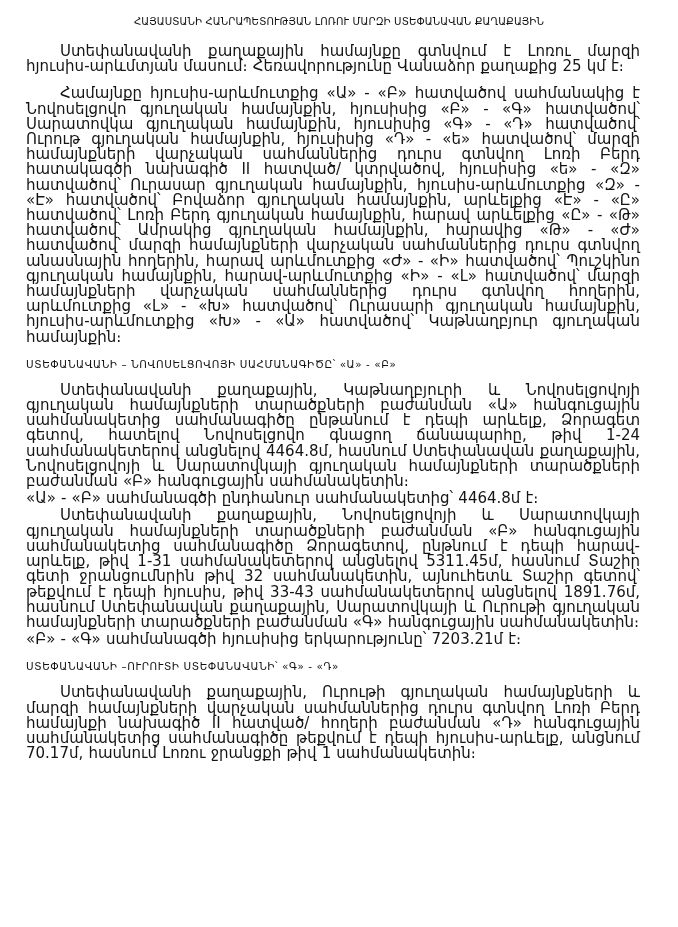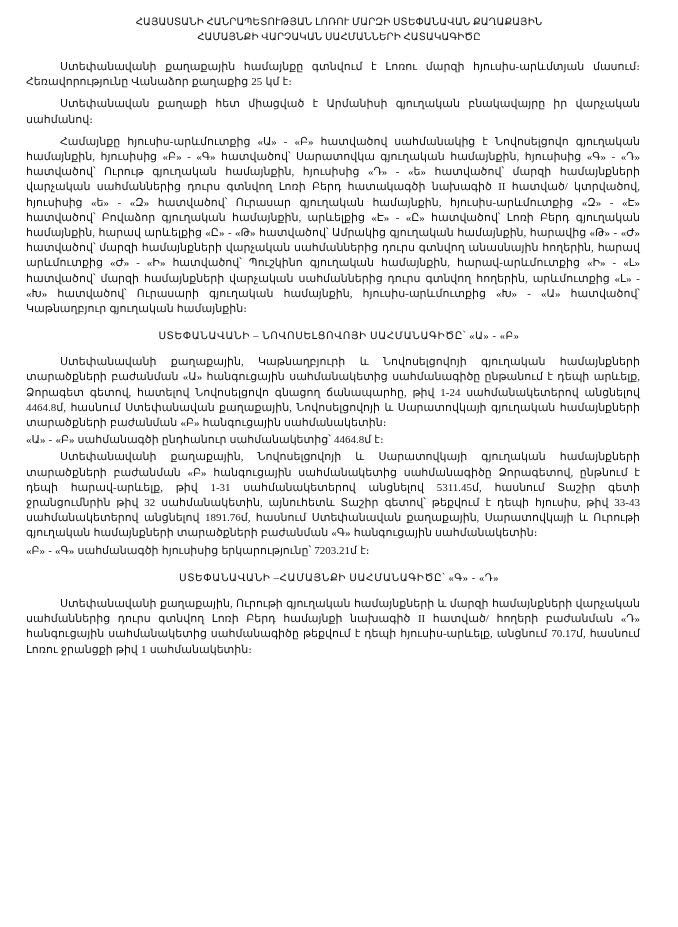--- a/index.html
+++ b/index.html
@@ -13,49 +13,48 @@
     font-family: "DejaVu Sans", sans-serif;
     color: #1a1a1a;
   }
   .page {
     position: relative;
     width: 678px;
     height: 927px;
     box-sizing: border-box;
     padding: 14px 26px 10px 26px;
     overflow: hidden;
-    font-family: Liberation Serif, serif;
   }
   .title {
     text-align: center;
     font-size: 10.2px;
     line-height: 15px;
     letter-spacing: 0.1px;
     font-weight: normal;
     margin: 0 0 10px 0;
     color: #111;
   }
   .title .line {
     display: block;
   }
   p.para {
     margin: 0 12px 2px 0;
-    font-size: 11px;
+    font-size: 15px;
     line-height: 15.2px;
     text-align: justify;
     text-indent: 34px;
     color: #141414;
     word-spacing: 0.4px;
   }
   p.para.noindent {
     text-indent: 0;
   }
   .gap-sm { height: 5px; }
   h2.section {
-    text-align: center;
+    text-align: left;
     font-size: 10.4px;
     line-height: 15px;
     font-weight: normal;
     letter-spacing: 0.6px;
     margin: 12px 0 11px 0;
     color: #111;
   }
   .bottomfade {
     position: absolute;
     left: 0;
@@ -65,35 +64,33 @@
     background: #ffffff;
   }
 </style>
 </head>
 <body>
 
 <div class="page">
 
   <h1 class="title">
     <span class="line">ՀԱՅԱՍՏԱՆԻ ՀԱՆՐԱՊԵՏՈՒԹՅԱՆ ԼՈՌՈՒ ՄԱՐԶԻ ՍՏԵՓԱՆԱՎԱՆ ՔԱՂԱՔԱՅԻՆ</span>
-    <span class="line">ՀԱՄԱՅՆՔԻ ՎԱՐՉԱԿԱՆ ՍԱՀՄԱՆՆԵՐԻ ՀԱՏԱԿԱԳԻԾԸ</span>
   </h1>
 
   <div class="gap-sm"></div>
 
   <p class="para">Ստեփանավանի քաղաքային համայնքը գտնվում է Լոռու մարզի հյուսիս-արևմտյան մասում։ Հեռավորությունը Վանաձոր քաղաքից 25 կմ է։</p>
   <div class="gap-sm"></div>
-  <p class="para">Ստեփանավան քաղաքի հետ միացված է Արմանիսի գյուղական բնակավայրը իր վարչական սահմանով։</p>
   <div class="gap-sm"></div>
   <p class="para">Համայնքը հյուսիս-արևմուտքից «Ա» - «Բ» հատվածով սահմանակից է Նովոսելցովո գյուղական համայնքին, հյուսիսից «Բ» - «Գ» հատվածով՝ Սարատովկա գյուղական համայնքին, հյուսիսից «Գ» - «Դ» հատվածով՝ Ուրութ գյուղական համայնքին, հյուսիսից «Դ» - «ե» հատվածով՝ մարզի համայնքների վարչական սահմաններից դուրս գտնվող Լոռի Բերդ հատակագծի նախագիծ II հատված/ կտրվածով, հյուսիսից «ե» - «Զ» հատվածով՝ Ուրասար գյուղական համայնքին, հյուսիս-արևմուտքից «Զ» - «Է» հատվածով՝ Բովաձոր գյուղական համայնքին, արևելքից «Է» - «Ը» հատվածով՝ Լոռի Բերդ գյուղական համայնքին, հարավ արևելքից «Ը» - «Թ» հատվածով՝ Ամրակից գյուղական համայնքին, հարավից «Թ» - «Ժ» հատվածով՝ մարզի համայնքների վարչական սահմաններից դուրս գտնվող անասնային հողերին, հարավ արևմուտքից «Ժ» - «Ի» հատվածով՝ Պուշկինո գյուղական համայնքին, հարավ-արևմուտքից «Ի» - «Լ» հատվածով՝ մարզի համայնքների վարչական սահմաններից դուրս գտնվող հողերին, արևմուտքից «Լ» - «Խ» հատվածով՝ Ուրասարի գյուղական համայնքին, հյուսիս-արևմուտքից «Խ» - «Ա» հատվածով՝ Կաթնաղբյուր գյուղական համայնքին։</p>
 
   <h2 class="section">ՍՏԵՓԱՆԱՎԱՆԻ – ՆՈՎՈՍԵԼՑՈՎՈՅԻ ՍԱՀՄԱՆԱԳԻԾԸ՝ «Ա» - «Բ»</h2>
   <p class="para">Ստեփանավանի քաղաքային, Կաթնաղբյուրի և Նովոսելցովոյի գյուղական համայնքների տարածքների բաժանման «Ա» հանգուցային սահմանակետից սահմանագիծը ընթանում է դեպի արևելք, Ձորագետ գետով, հատելով Նովոսելցովո գնացող ճանապարհը, թիվ 1-24 սահմանակետերով անցնելով 4464.8մ, հասնում Ստեփանավան քաղաքային, Նովոսելցովոյի և Սարատովկայի գյուղական համայնքների տարածքների բաժանման «Բ» հանգուցային սահմանակետին։</p>
   <p class="para noindent">«Ա» - «Բ» սահմանագծի ընդհանուր սահմանակետից՝ 4464.8մ է։</p>
 
   <p class="para">Ստեփանավանի քաղաքային, Նովոսելցովոյի և Սարատովկայի գյուղական համայնքների տարածքների բաժանման «Բ» հանգուցային սահմանակետից սահմանագիծը Ձորագետով, ընթնում է դեպի հարավ-արևելք, թիվ 1-31 սահմանակետերով անցնելով 5311.45մ, հասնում Տաշիր գետի ջրանցումնրին թիվ 32 սահմանակետին, այնուհետև Տաշիր գետով՝ թեքվում է դեպի հյուսիս, թիվ 33-43 սահմանակետերով անցնելով 1891.76մ, հասնում Ստեփանավան քաղաքային, Սարատովկայի և Ուրութի գյուղական համայնքների տարածքների բաժանման «Գ» հանգուցային սահմանակետին։</p>
   <p class="para noindent">«Բ» - «Գ» սահմանագծի հյուսիսից երկարությունը՝ 7203.21մ է։</p>
 
-  <h2 class="section">ՍՏԵՓԱՆԱՎԱՆԻ –ՀԱՄԱՅՆՔԻ ՍԱՀՄԱՆԱԳԻԾԸ՝ «Գ» - «Դ»</h2>
+  <h2 class="section">ՍՏԵՓԱՆԱՎԱՆԻ –ՈՒՐՈՒՏԻ ՍՏԵՓԱՆԱՎԱՆԻ՝ «Գ» - «Դ»</h2>
   <p class="para">Ստեփանավանի քաղաքային, Ուրութի գյուղական համայնքների և մարզի համայնքների վարչական սահմաններից դուրս գտնվող Լոռի Բերդ համայնքի նախագիծ II հատված/ հողերի բաժանման «Դ» հանգուցային սահմանակետից սահմանագիծը թեքվում է դեպի հյուսիս-արևելք, անցնում 70.17մ, հասնում Լոռու ջրանցքի թիվ 1 սահմանակետին։</p>
 
   <div class="bottomfade"></div>
 </div>
 
 </body></html>

